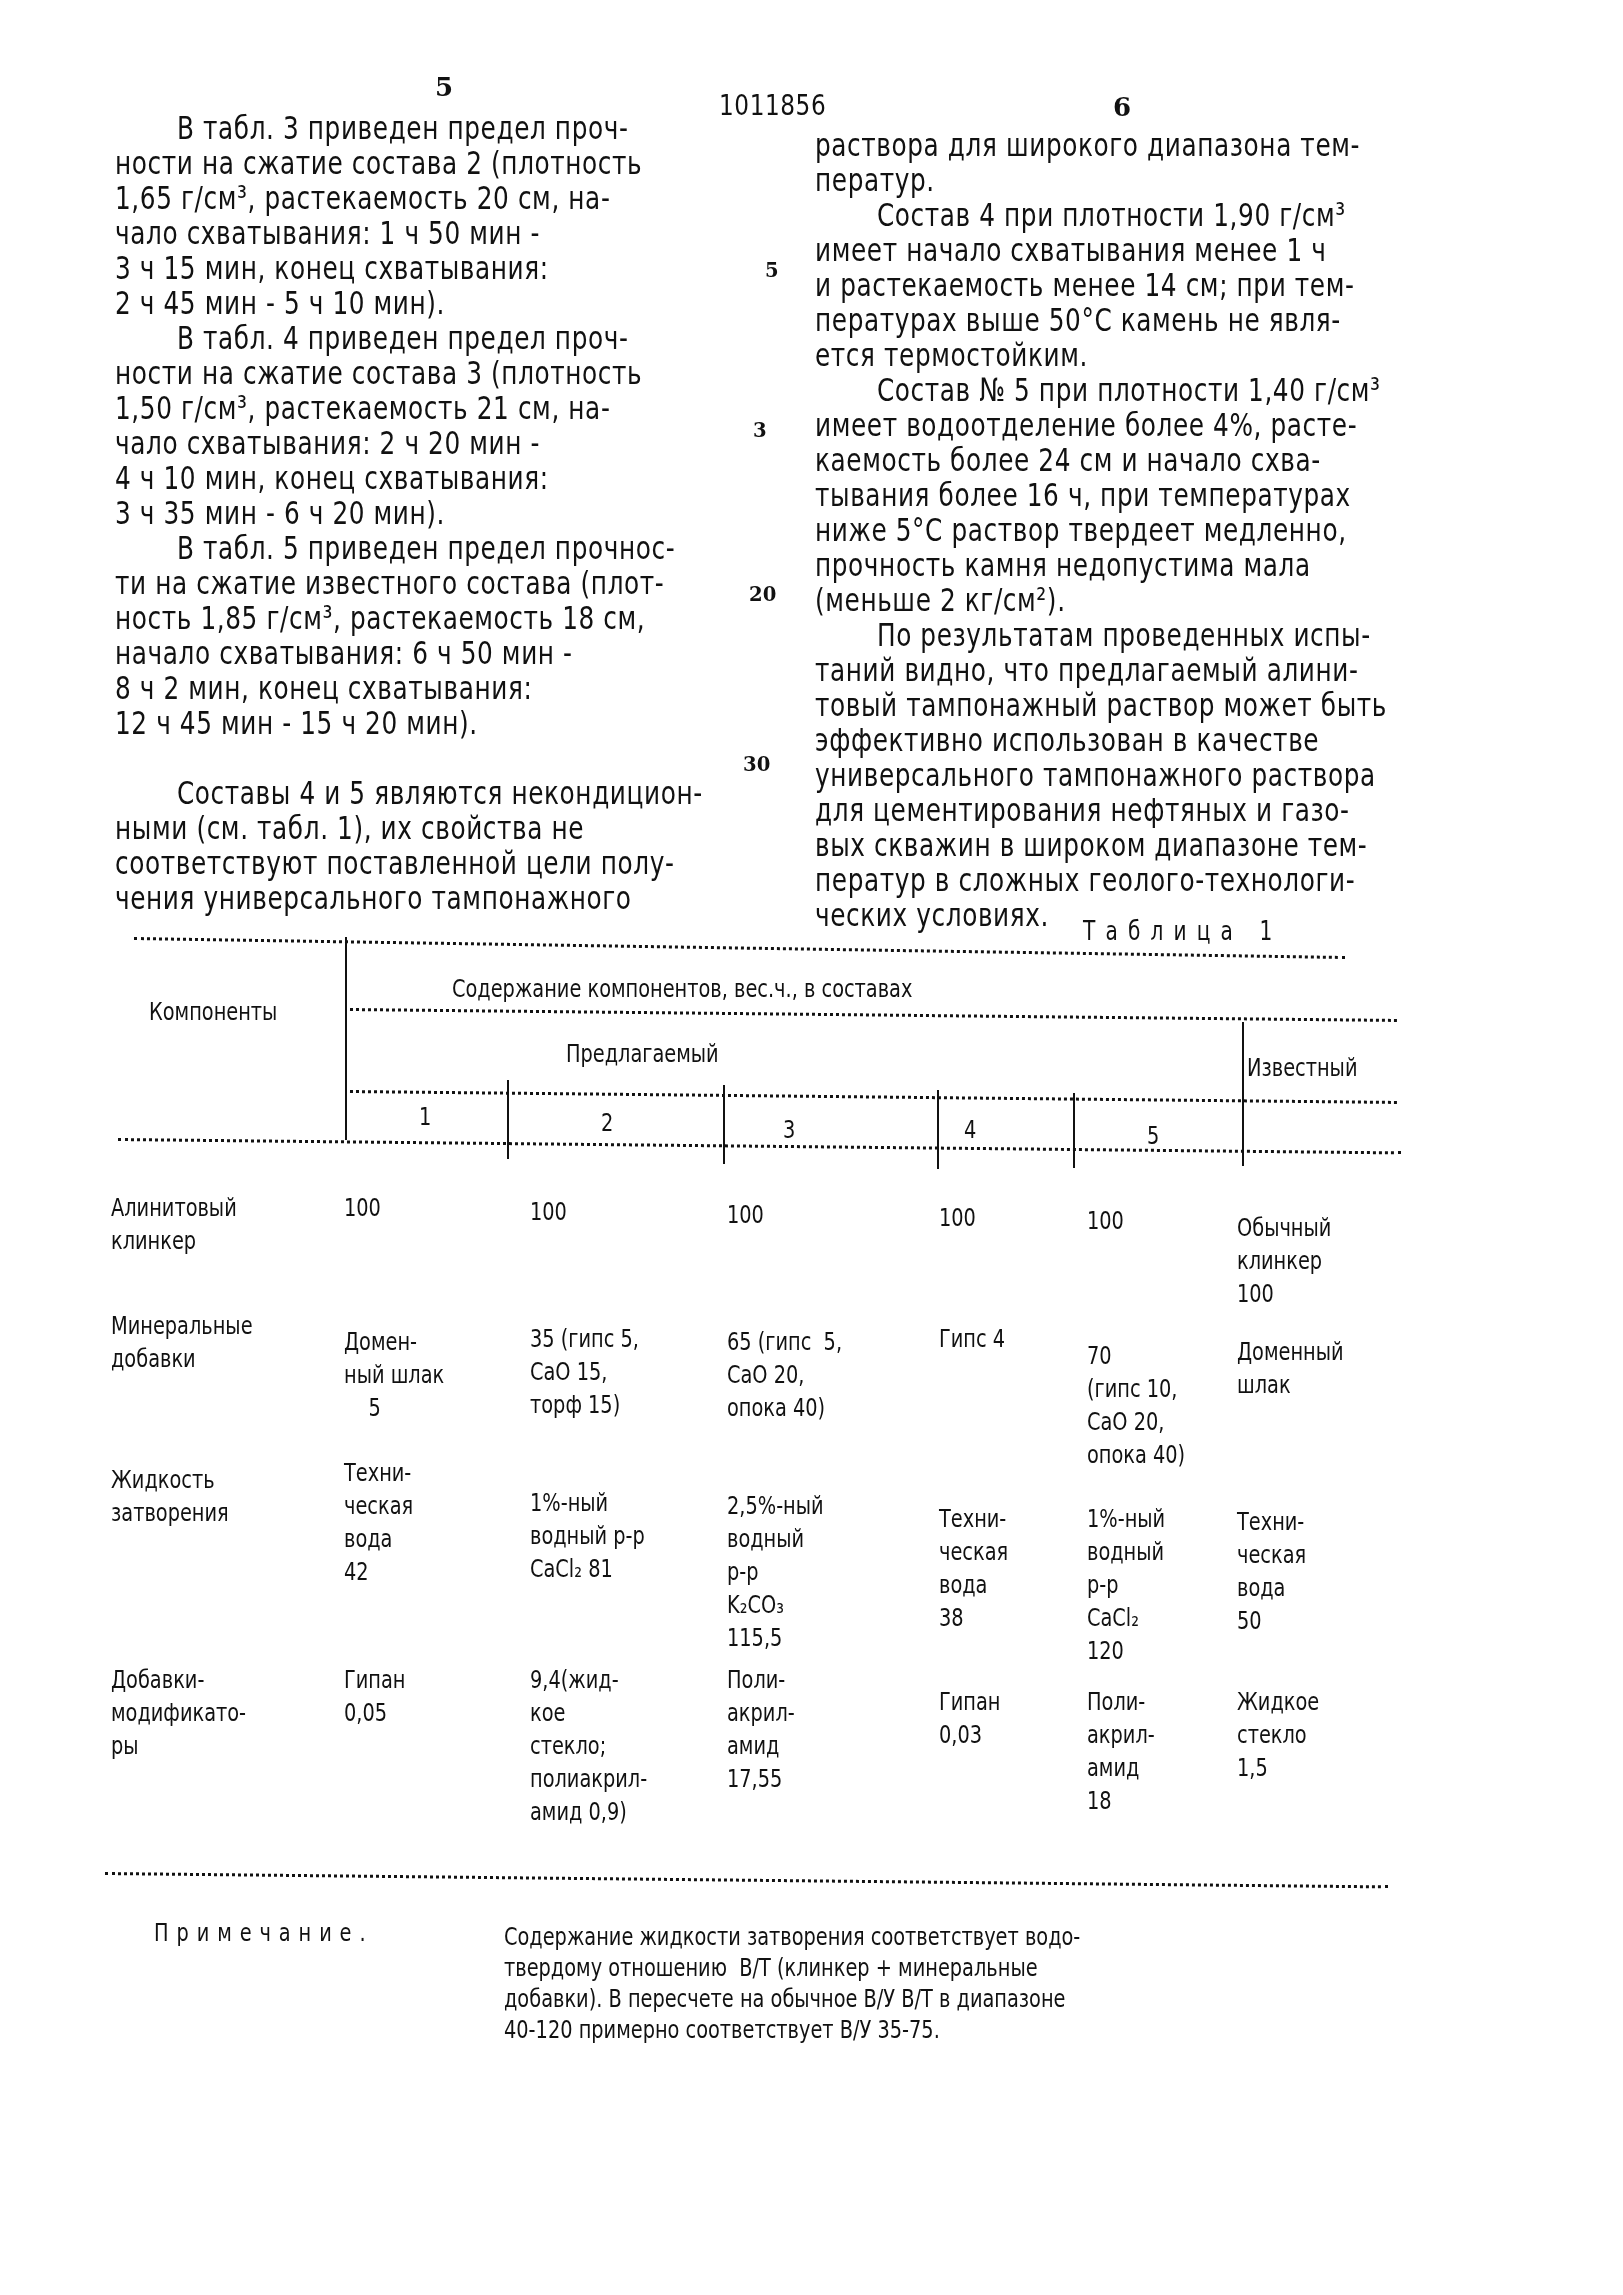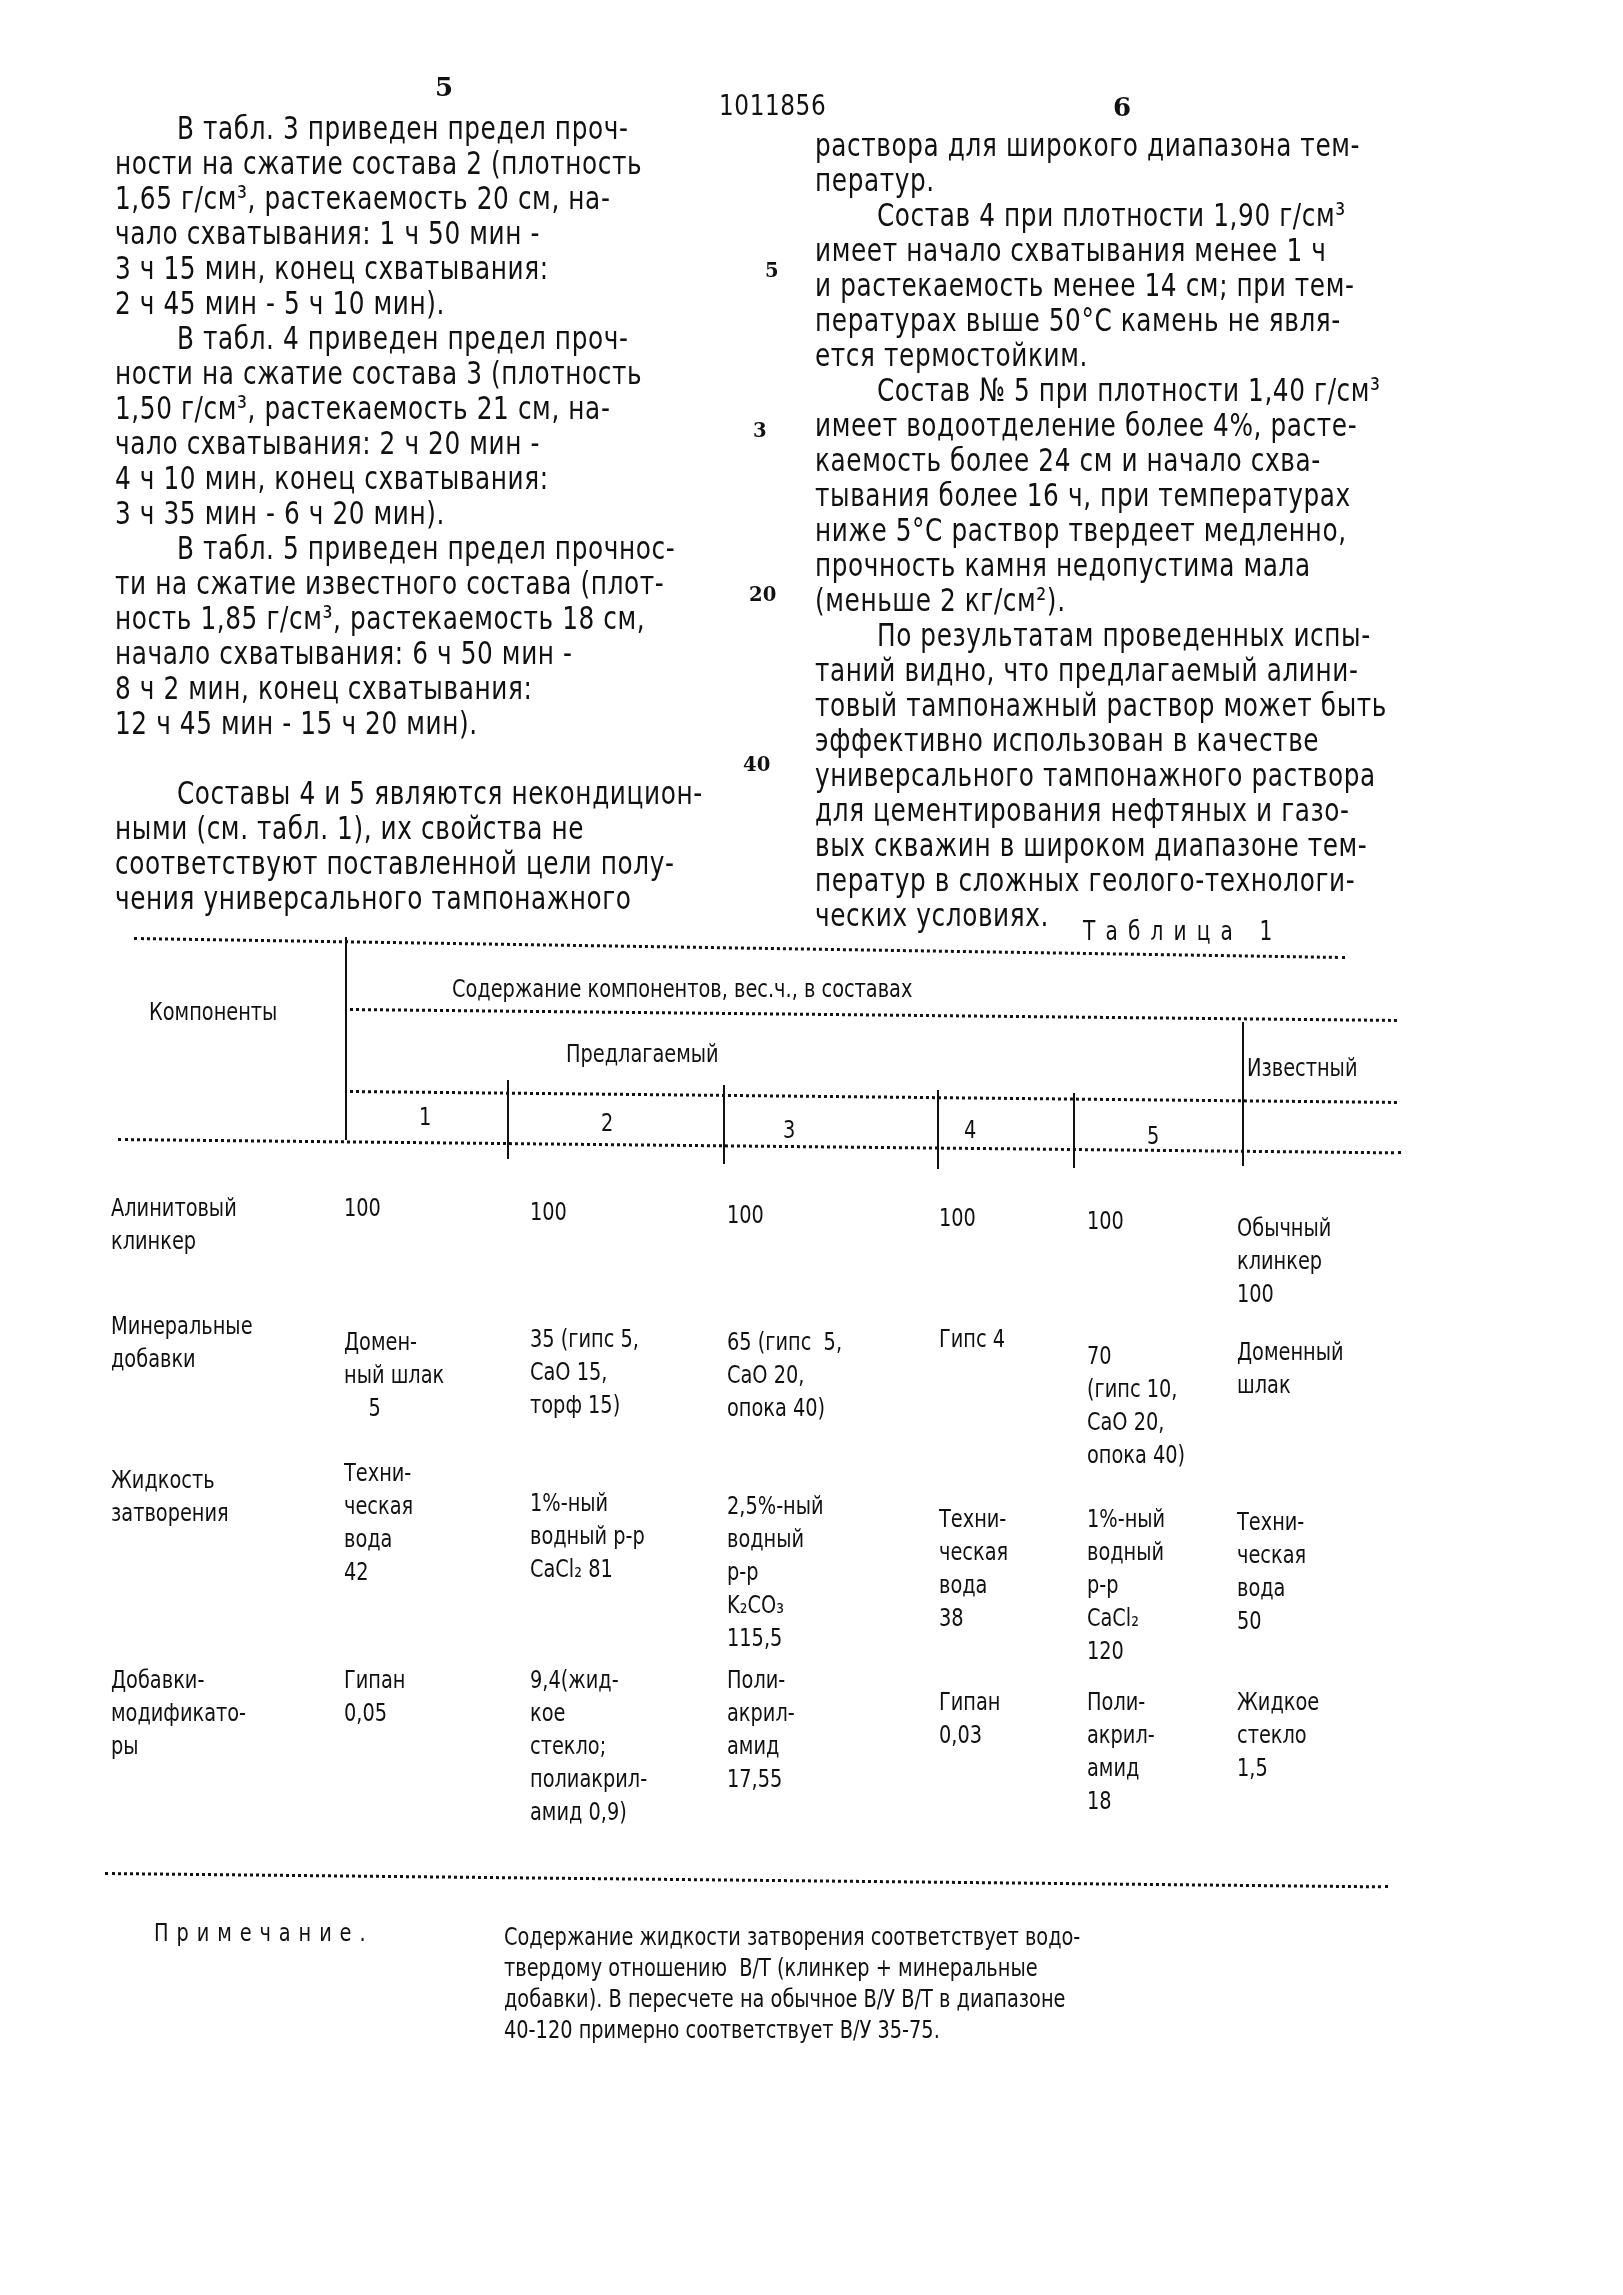--- a/index.html
+++ b/index.html
@@ -74,21 +74,21 @@
     <p>универсального тампонажного раствора</p>
     <p>для цементирования нефтяных и газо-</p>
     <p>вых скважин в широком диапазоне тем-</p>
     <p>ператур в сложных геолого-технологи-</p>
     <p>ческих условиях.</p>
   </div>
 
 <div class="lineno" style="left:765px; top:259px;">5</div>
 <div class="lineno" style="left:753px; top:419px;">3</div>
 <div class="lineno" style="left:749px; top:583px;">20</div>
-<div class="lineno" style="left:743px; top:753px;">40</div>
+<div class="lineno" style="left:743px; top:753px;">30</div>
 
 <div class="tcap" style="left:1083px; top:916px;">Таблица 1</div>
 
 <div class="dash" style="left:134px; top:937px; width:1211px; transform:rotate(0.9deg); transform-origin:left;"></div>
 <div class="dash" style="left:350px; top:1008px; width:1047px; transform:rotate(0.6deg); transform-origin:left;"></div>
 <div class="dash" style="left:350px; top:1090px; width:1047px; transform:rotate(0.6deg); transform-origin:left;"></div>
 <div class="dash" style="left:118px; top:1138px; width:1283px; transform:rotate(0.6deg); transform-origin:left;"></div>
 <div class="dash" style="left:105px; top:1872px; width:1283px; transform:rotate(0.6deg); transform-origin:left;"></div>
 
 <div class="vline" style="left:345px; top:937px; height:203px;"></div>

